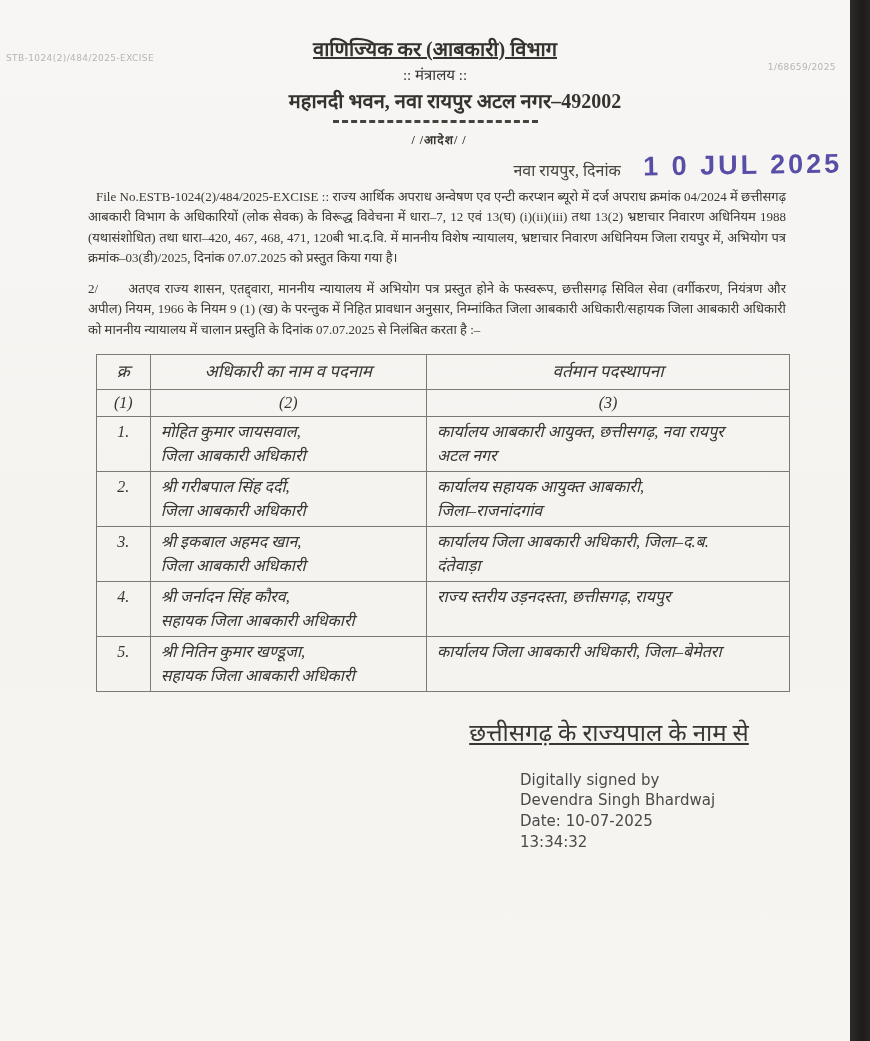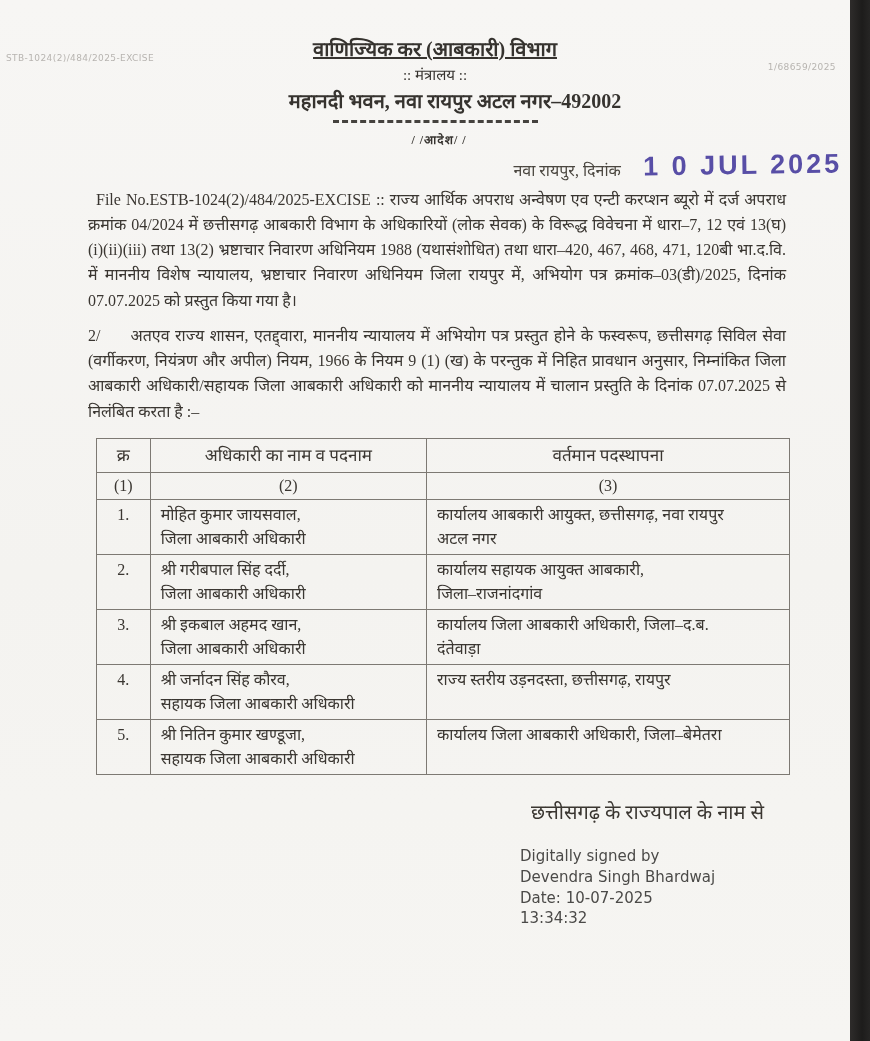--- a/index.html
+++ b/index.html
@@ -41,42 +41,42 @@
     margin:2px -52px 0 0;
   }
   .pd-label{font-size:16px;color:#4a463f;margin-right:22px;padding-top:8px;}
   .stamp{
     font-family:"Liberation Sans","DejaVu Sans",sans-serif;
     font-weight:bold;font-size:27px;letter-spacing:3px;
     color:#584ea6; transform:rotate(-0.8deg);
     white-space:nowrap;
   }
   .para{
-    font-size:16px;line-height:1.58;text-align:justify;
+    font-size:13px;line-height:1.58;text-align:justify;
     margin:10px 4px 0 0;color:#3a3631;
   }
   .para.first{ text-indent:8px; margin-top:6px;}
   .para-num{ display:inline-block; margin-right:30px; }
   .order-table{
     border-collapse:collapse; margin:14px 0 0 8px; width:694px;
-    font-size:16px; color:#3a3631;
+    font-size:16px; color:#3a3631;font-style:italic;
   }
   .order-table td,.order-table th{
     border:1px solid #7d7973; padding:3px 10px; vertical-align:top;
     font-weight:normal; line-height:1.5;
   }
   .order-table .col-sn{width:34px;text-align:center;}
   .order-table .col-name{width:268px;}
   .order-table .col-post{width:360px;}
   .order-table .hdr{ text-align:center; font-size:17px; padding:4px 6px;}
   .order-table .subhdr{ text-align:center; padding:1px 6px;}
   .cell-multiline{ white-space:pre-line; }
   .signoff{
-    margin:20px 26px 0 auto; width:310px; text-align:right;
-    font-size:20px; line-height:1.75; color:#3a3631;
+    margin:20px 26px 0 auto; width:310px; text-align:center;
+    font-size:24px; line-height:1.75; color:#3a3631;text-decoration:underline;
   }
   .signature-digital{
     margin:16px 0 0 432px; width:330px;
     font-family:"DejaVu Sans","Liberation Sans",sans-serif;
     font-size:15px; color:#4b4a48; line-height:1.38;
   }
 </style>
 </head>
 <body>
 

